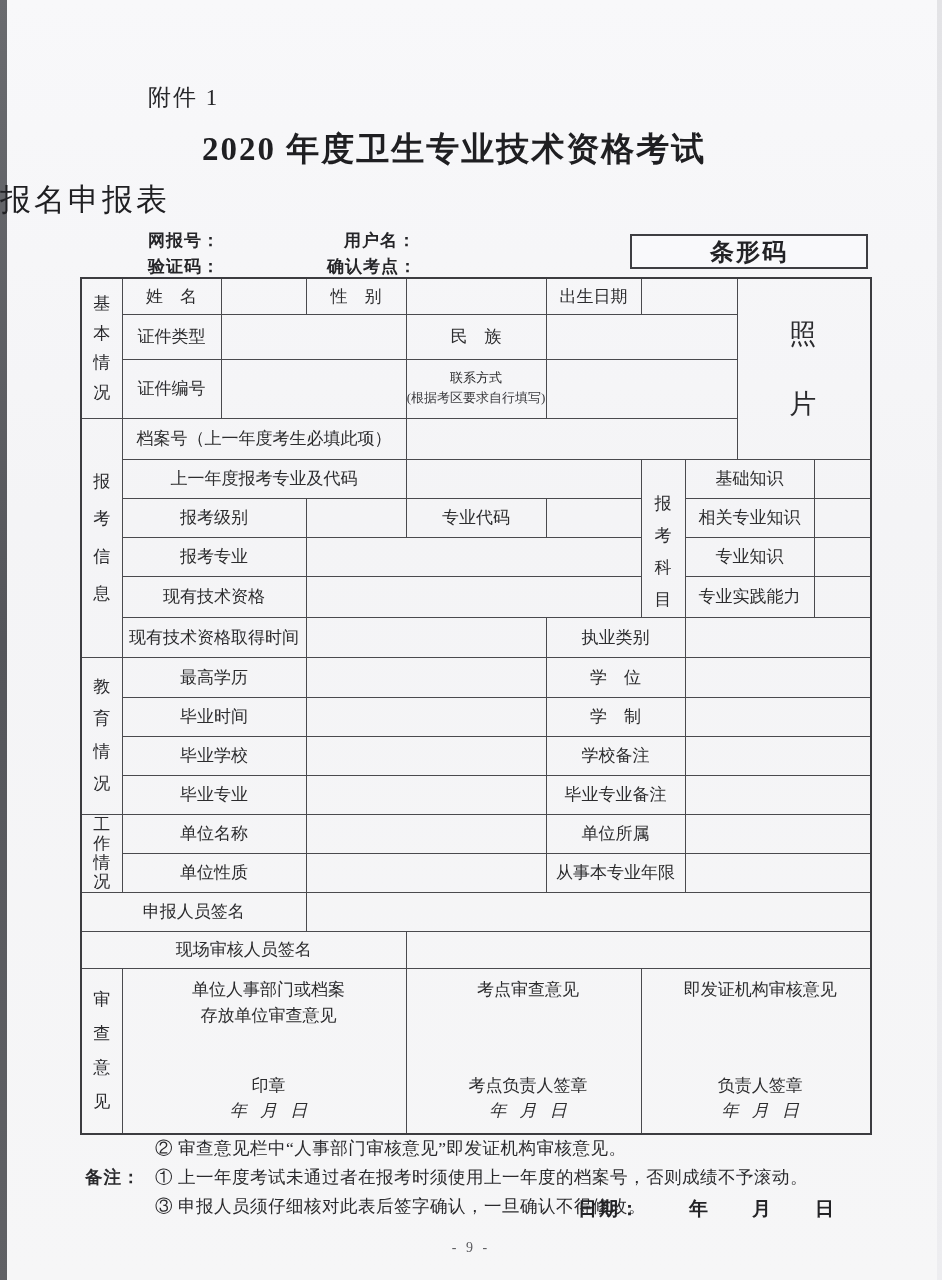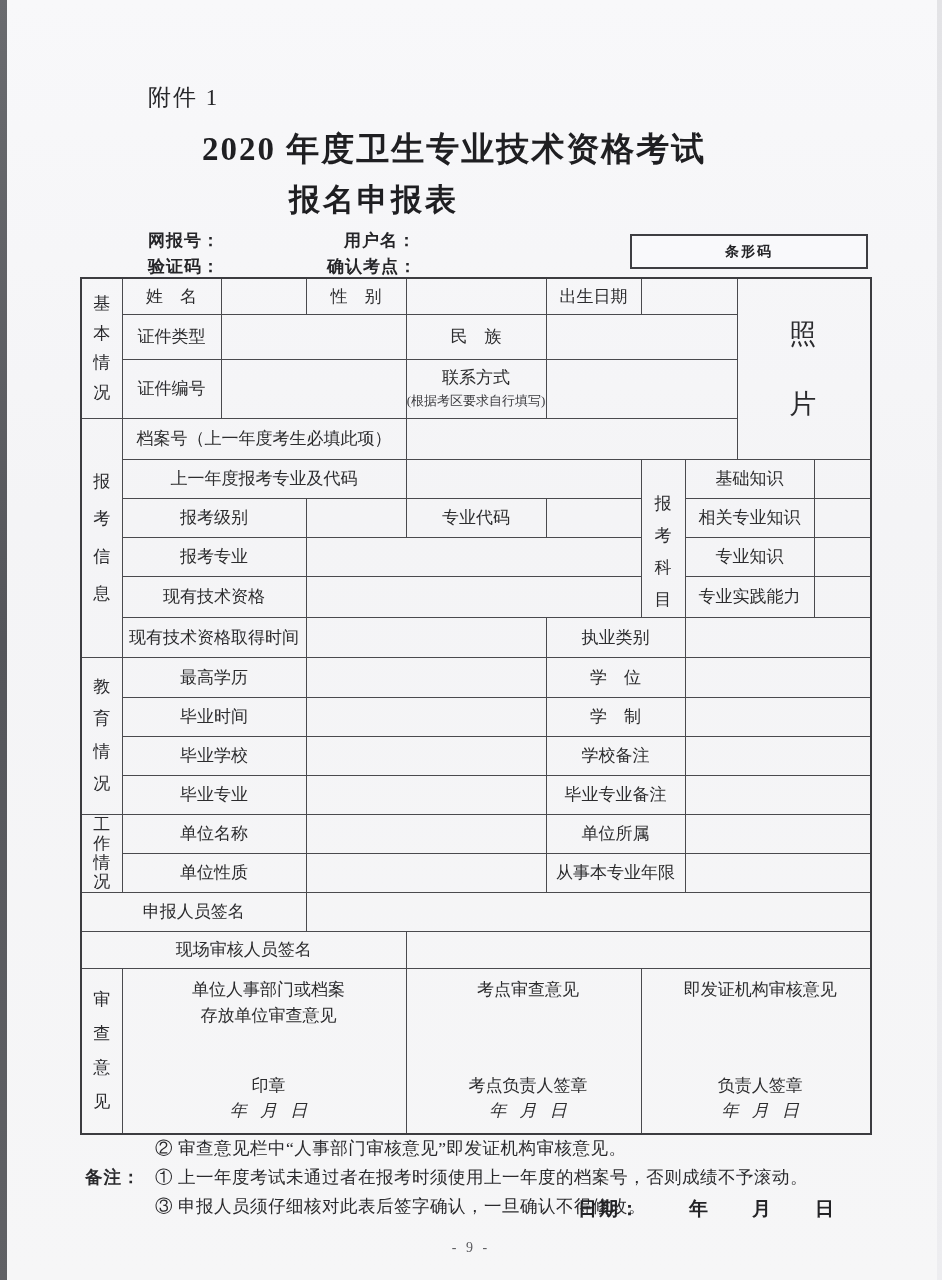--- a/index.html
+++ b/index.html
@@ -23,31 +23,31 @@
   }
   .attachment{
     position:absolute;left:148px;top:82px;
     font-size:23px;letter-spacing:2px;color:#27272a;
   }
   .title1{
     position:absolute;left:0;top:127px;width:908px;text-align:center;
     font-size:33px;font-weight:bold;letter-spacing:2px;color:#1f1f22;
   }
   .title2{
-    position:absolute;left:0;top:179px;width:748px;text-align:center;
-    font-size:31px;font-weight:bold;letter-spacing:3px;color:#1f1f22;
+    position:absolute;left:0;top:179px;width:748px;
+    font-size:31px;font-weight:normal;letter-spacing:3px;color:#1f1f22;
   }
   .hfield{
     position:absolute;font-size:17px;font-weight:bold;color:#252528;letter-spacing:1px;
   }
   .barcode-box{
     position:absolute;left:630px;top:234px;width:234px;height:31px;
     border:2px solid #3e3e42;background:#f9f9fb;
     display:flex;align-items:center;justify-content:center;
-    font-size:14px;font-weight:bold;letter-spacing:2px;color:#232326;
+    font-size:24px;font-weight:bold;letter-spacing:2px;color:#232326;
   }
   table.form{
     position:absolute;left:80px;top:277px;width:790px;
     border-collapse:collapse;table-layout:fixed;
     border:2px solid #3c3c40;
   }
   table.form td{
     border:1px solid #4a4a4e;
     font-size:17px;text-align:center;vertical-align:middle;
     padding:0;color:#2c2c2e;overflow:hidden;
@@ -60,21 +60,21 @@
   .lh-exam{line-height:2.2;}
   .lh-subj{line-height:1.9;margin-top:28px;}
   .lh-edu{line-height:1.9;}
   .lh-work{line-height:1.12;}
   .lh-review{line-height:2.0;}
   td.photo-cell{vertical-align:middle;}
   .photo-inner{
     display:flex;flex-direction:column;justify-content:center;align-items:center;
     gap:34px;font-size:27px;letter-spacing:2px;color:#2a2a2d;
   }
-  .contact-main{font-size:17px;line-height:1.3;}
+  .contact-main{font-size:13px;line-height:1.3;}
   .contact-note{font-size:13px;color:#3a3a3e;margin-top:3px;letter-spacing:0px;}
   td.rv{vertical-align:top;}
   .rv-inner{
     height:164px;display:flex;flex-direction:column;justify-content:space-between;
     padding:8px 4px 9px 13px;box-sizing:border-box;
   }
   .rv-title{font-size:17px;line-height:1.55;}
   .rv-bottom{font-size:17px;line-height:1.5;}
   .rv-date{word-spacing:9px;font-style:italic;}
   .notes{

